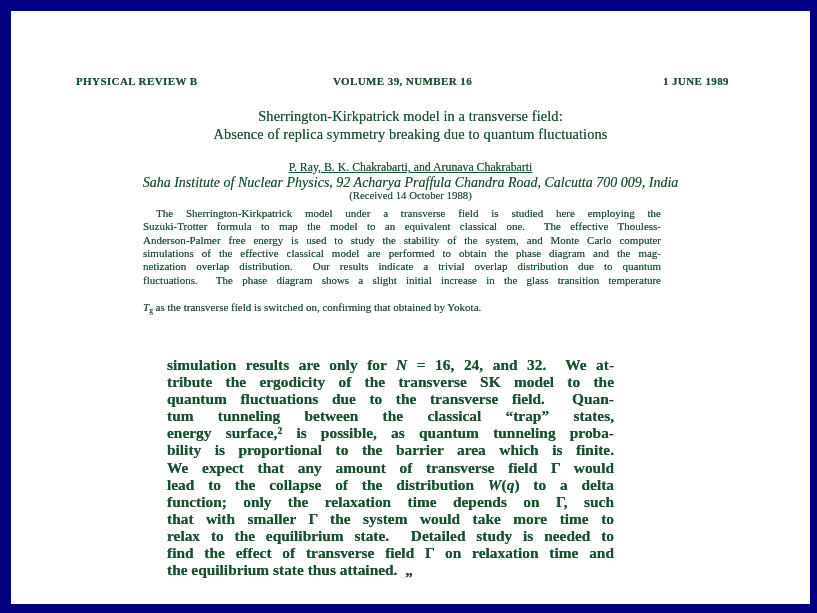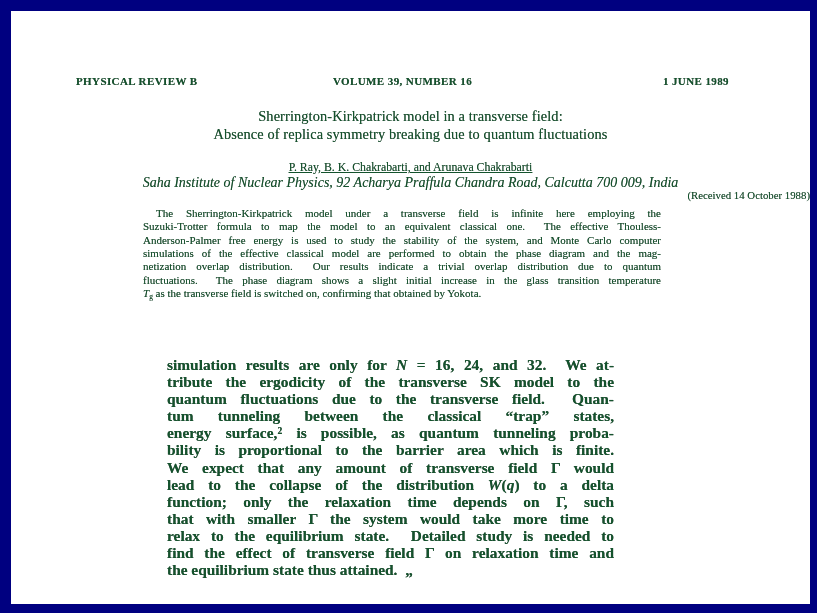--- a/index.html
+++ b/index.html
@@ -38,31 +38,31 @@
     text-shadow:0 0 0.3px rgba(0,0,0,0.5);
     text-decoration:underline;
   }
   .affil{
     position:absolute;top:164px;left:0;width:100%;
     text-align:center;font-style:italic;font-size:14px;
     text-shadow:0 0 0.3px rgba(0,0,0,0.5);
   }
   .received{
     position:absolute;top:178px;left:0;width:100%;
-    text-align:right;font-size:10.8px;
+    text-align:center;font-size:10.8px;
     text-shadow:0 0 0.3px rgba(0,0,0,0.5);
   }
   .abstract{
     position:absolute;top:196px;left:132px;width:518px;
     font-size:11px;line-height:13.35px;
     text-shadow:0 0 0.35px rgba(0,0,0,0.55);
   }
   .al{text-align:justify;text-align-last:justify;}
   .al.first{text-indent:13px;}
-  .al.last{text-align-last:left;}
+  .al.last{text-align-last:left;margin-top:14px;}
   .sheading{
     position:absolute;top:319px;left:132px;
     font-size:14.2px;font-weight:bold;letter-spacing:0.9px;
     text-shadow:0 0 0.4px rgba(0,0,0,0.55);
   }
   .sheading .mark{
     font-size:11px;position:relative;top:-4px;
     letter-spacing:0;margin-right:8px;
   }
   .bodycol{
@@ -90,21 +90,21 @@
     <div class="title">
       <div>Sherrington-Kirkpatrick model in a transverse field:</div>
       <div>Absence of replica symmetry breaking due to quantum fluctuations</div>
     </div>
 
     <div class="authors">P. Ray, B. K. Chakrabarti, and Arunava Chakrabarti</div>
     <div class="affil">Saha Institute of Nuclear Physics, 92 Acharya Praffula Chandra Road, Calcutta 700 009, India</div>
     <div class="received">(Received 14 October 1988)</div>
 
     <div class="abstract">
-      <div class="al first">The Sherrington-Kirkpatrick model under a transverse field is infinite here employing the</div>
+      <div class="al first">The Sherrington-Kirkpatrick model under a transverse field is studied here employing the</div>
       <div class="al">Suzuki-Trotter formula to map the model to an equivalent classical one.&nbsp; The effective Thouless-</div>
       <div class="al">Anderson-Palmer free energy is used to study the stability of the system, and Monte Carlo computer</div>
       <div class="al">simulations of the effective classical model are performed to obtain the phase diagram and the mag-</div>
       <div class="al">netization overlap distribution.&nbsp; Our results indicate a trivial overlap distribution due to quantum</div>
       <div class="al">fluctuations.&nbsp; The phase diagram shows a slight initial increase in the glass transition temperature</div>
       <div class="al last"><i>T</i><sub>g</sub> as the transverse field is switched on, confirming that obtained by Yokota.</div>
     </div>
 
 
     <div class="bodycol">

